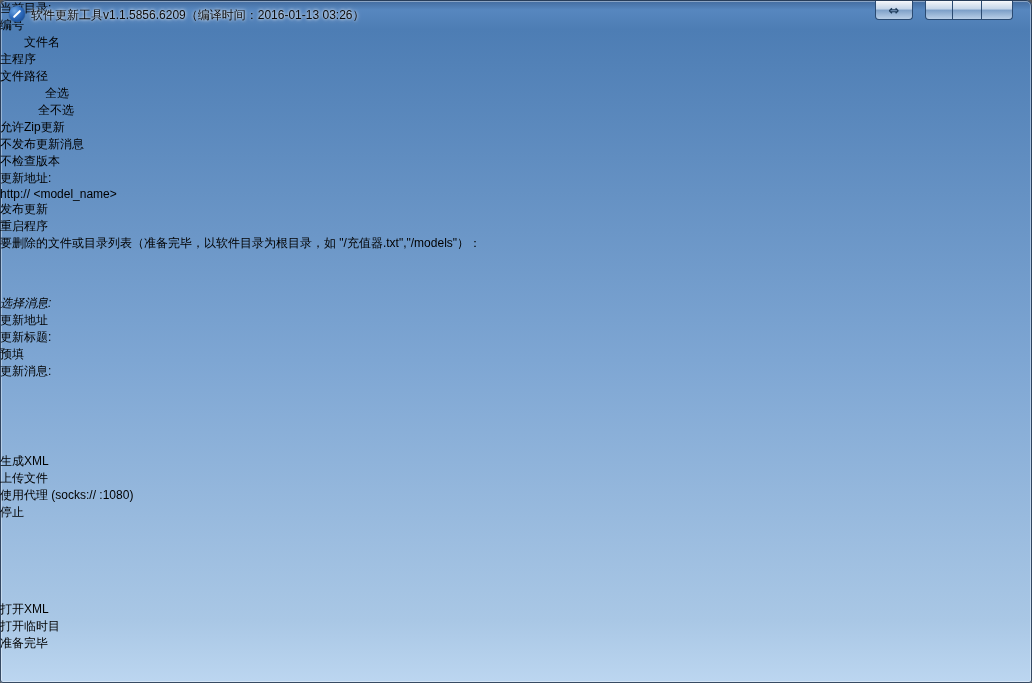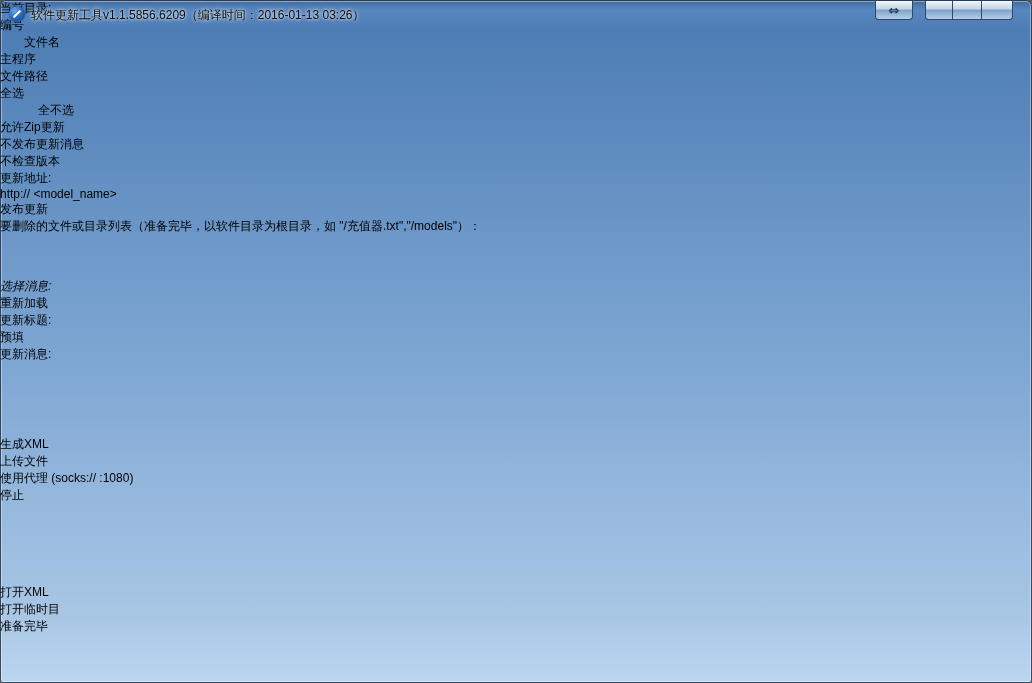--- a/index.html
+++ b/index.html
@@ -154,21 +154,21 @@
       <div class="tbody">
         <div class="vline" style="left:53px;"></div>
         <div class="vline" style="left:360px;"></div>
         <div class="vline" style="left:412px;"></div>
         <div class="vline" style="left:565px;"></div>
       </div>
     </div>
 
     
     <div class="row" style="left:6px; top:226px; gap:0;">
-      <div class="btn" style="width:72px;">全选</div>
+      <div class="btn" style="width:72px;padding-left:45px;">全选</div>
       <div style="width:24px;"></div>
       <div class="btn" style="width:74px;text-align:right;">全不选</div>
       <div style="width:14px;"></div>
       <div class="cbgroup">
         <span class="cb"></span>
         <span class="lbl">允许Zip更新</span>
       </div>
       <div style="width:14px;"></div>
       <div class="cbgroup">
         <span class="cb"></span>
@@ -189,41 +189,45 @@
         <span class="mono">http://</span>
         <span class="redact url"></span>
         <span class="mono">&lt;model_name&gt;</span>
       </div>
       <div style="width:8px;"></div>
       <div class="cbgroup">
         <span class="cb"></span>
         <span class="lbl">发布更新</span>
       </div>
       <div style="width:14px;"></div>
+      <div class="cbgroup">
+        <span class="cb"></span>
+        <span class="lbl">重启程序</span>
+      </div>
     </div>
 
     
     <span class="abs lbl" style="left:9px; top:276px;">要删除的文件或目录列表（准备完毕，以软件目录为根目录，如 "/充值器.txt","/models"）：</span>
     <div class="tarea" style="left:8px; top:290px; width:581px; height:43px;">
       <span></span>
       <div class="vscroll">
         <div class="sbtn up"><span class="tri-up"></span></div>
         <div class="sbtn down"><span class="tri-down"></span></div>
       </div>
     </div>
 
     
     <div class="row" style="left:9px; top:341px;">
       <span class="lbl" style="width:63px;font-style:italic;">选择消息:</span>
       <div class="combo" style="width:446px;">
         <span></span>
         <span class="combo-arrow"></span>
       </div>
       <div style="width:8px;"></div>
-      <div class="btn" style="width:72px;">重新加载</div>
+      <div class="btn" style="width:72px;">更新地址</div>
     </div>
 
     
     <div class="row" style="left:9px; top:368px;">
       <span class="lbl" style="width:63px;">更新标题:</span>
       <div class="input" style="width:475px;">
         <span></span>
       </div>
       <div style="width:10px;"></div>
       <div class="btn" style="width:40px;">预填</div>

